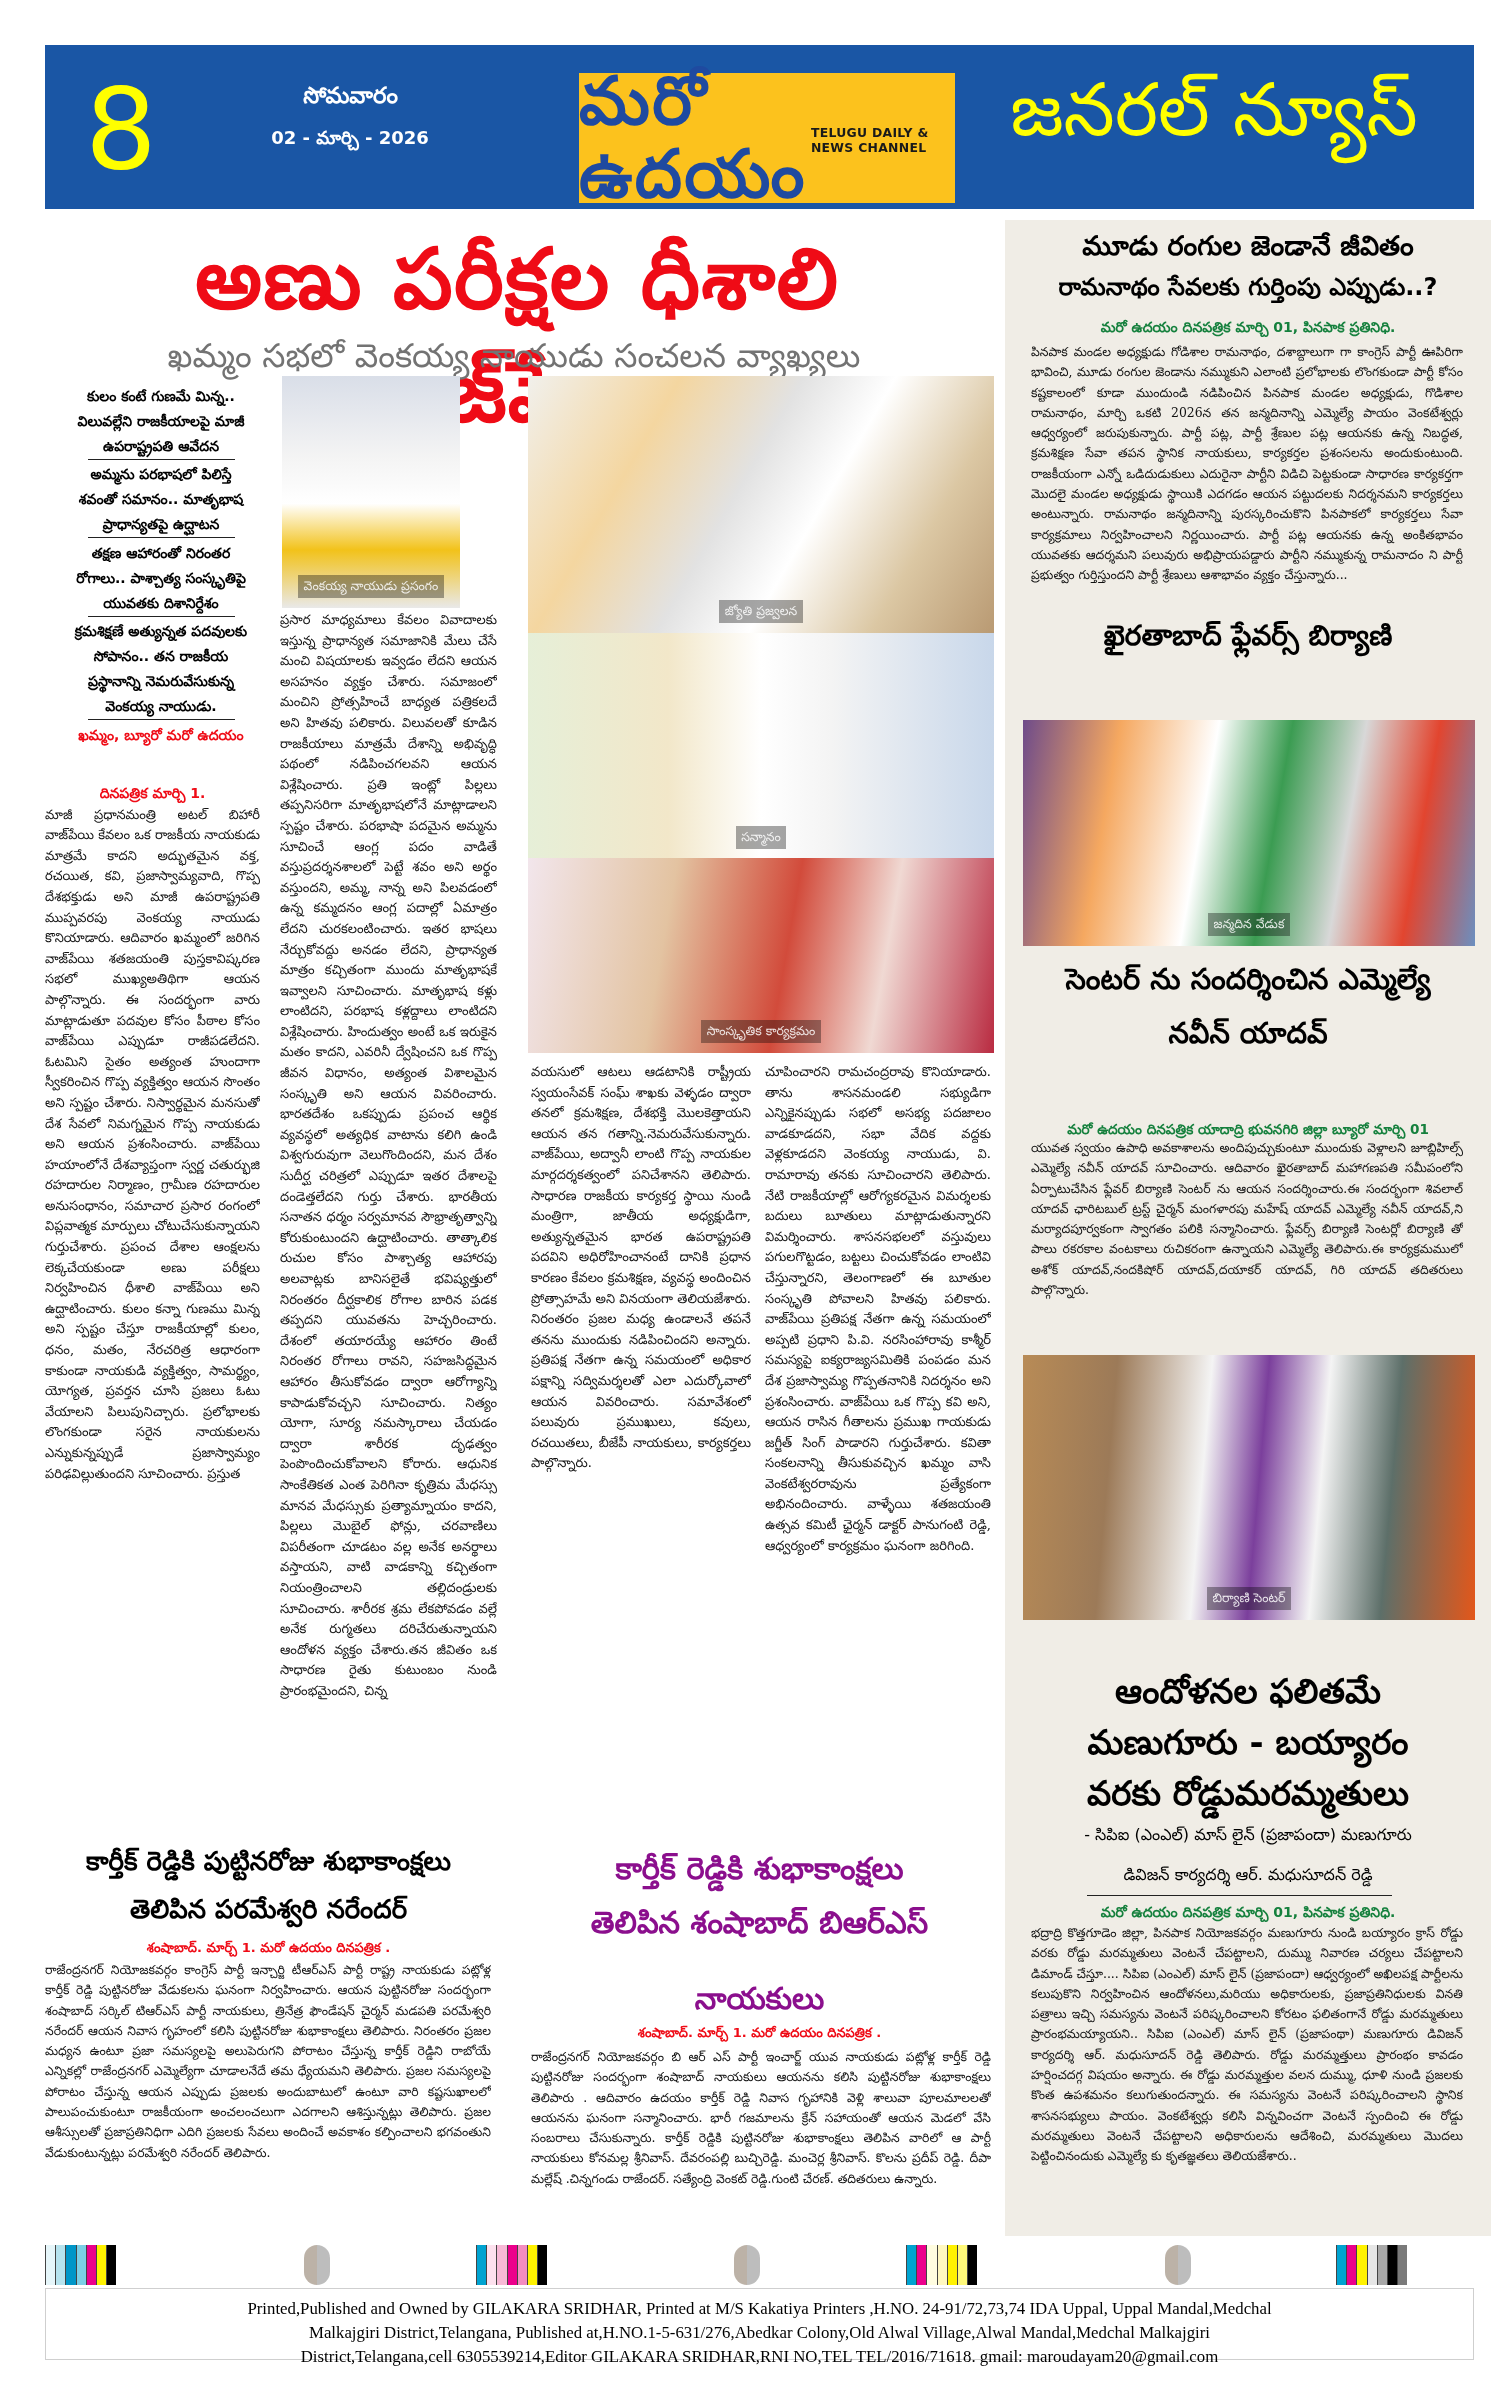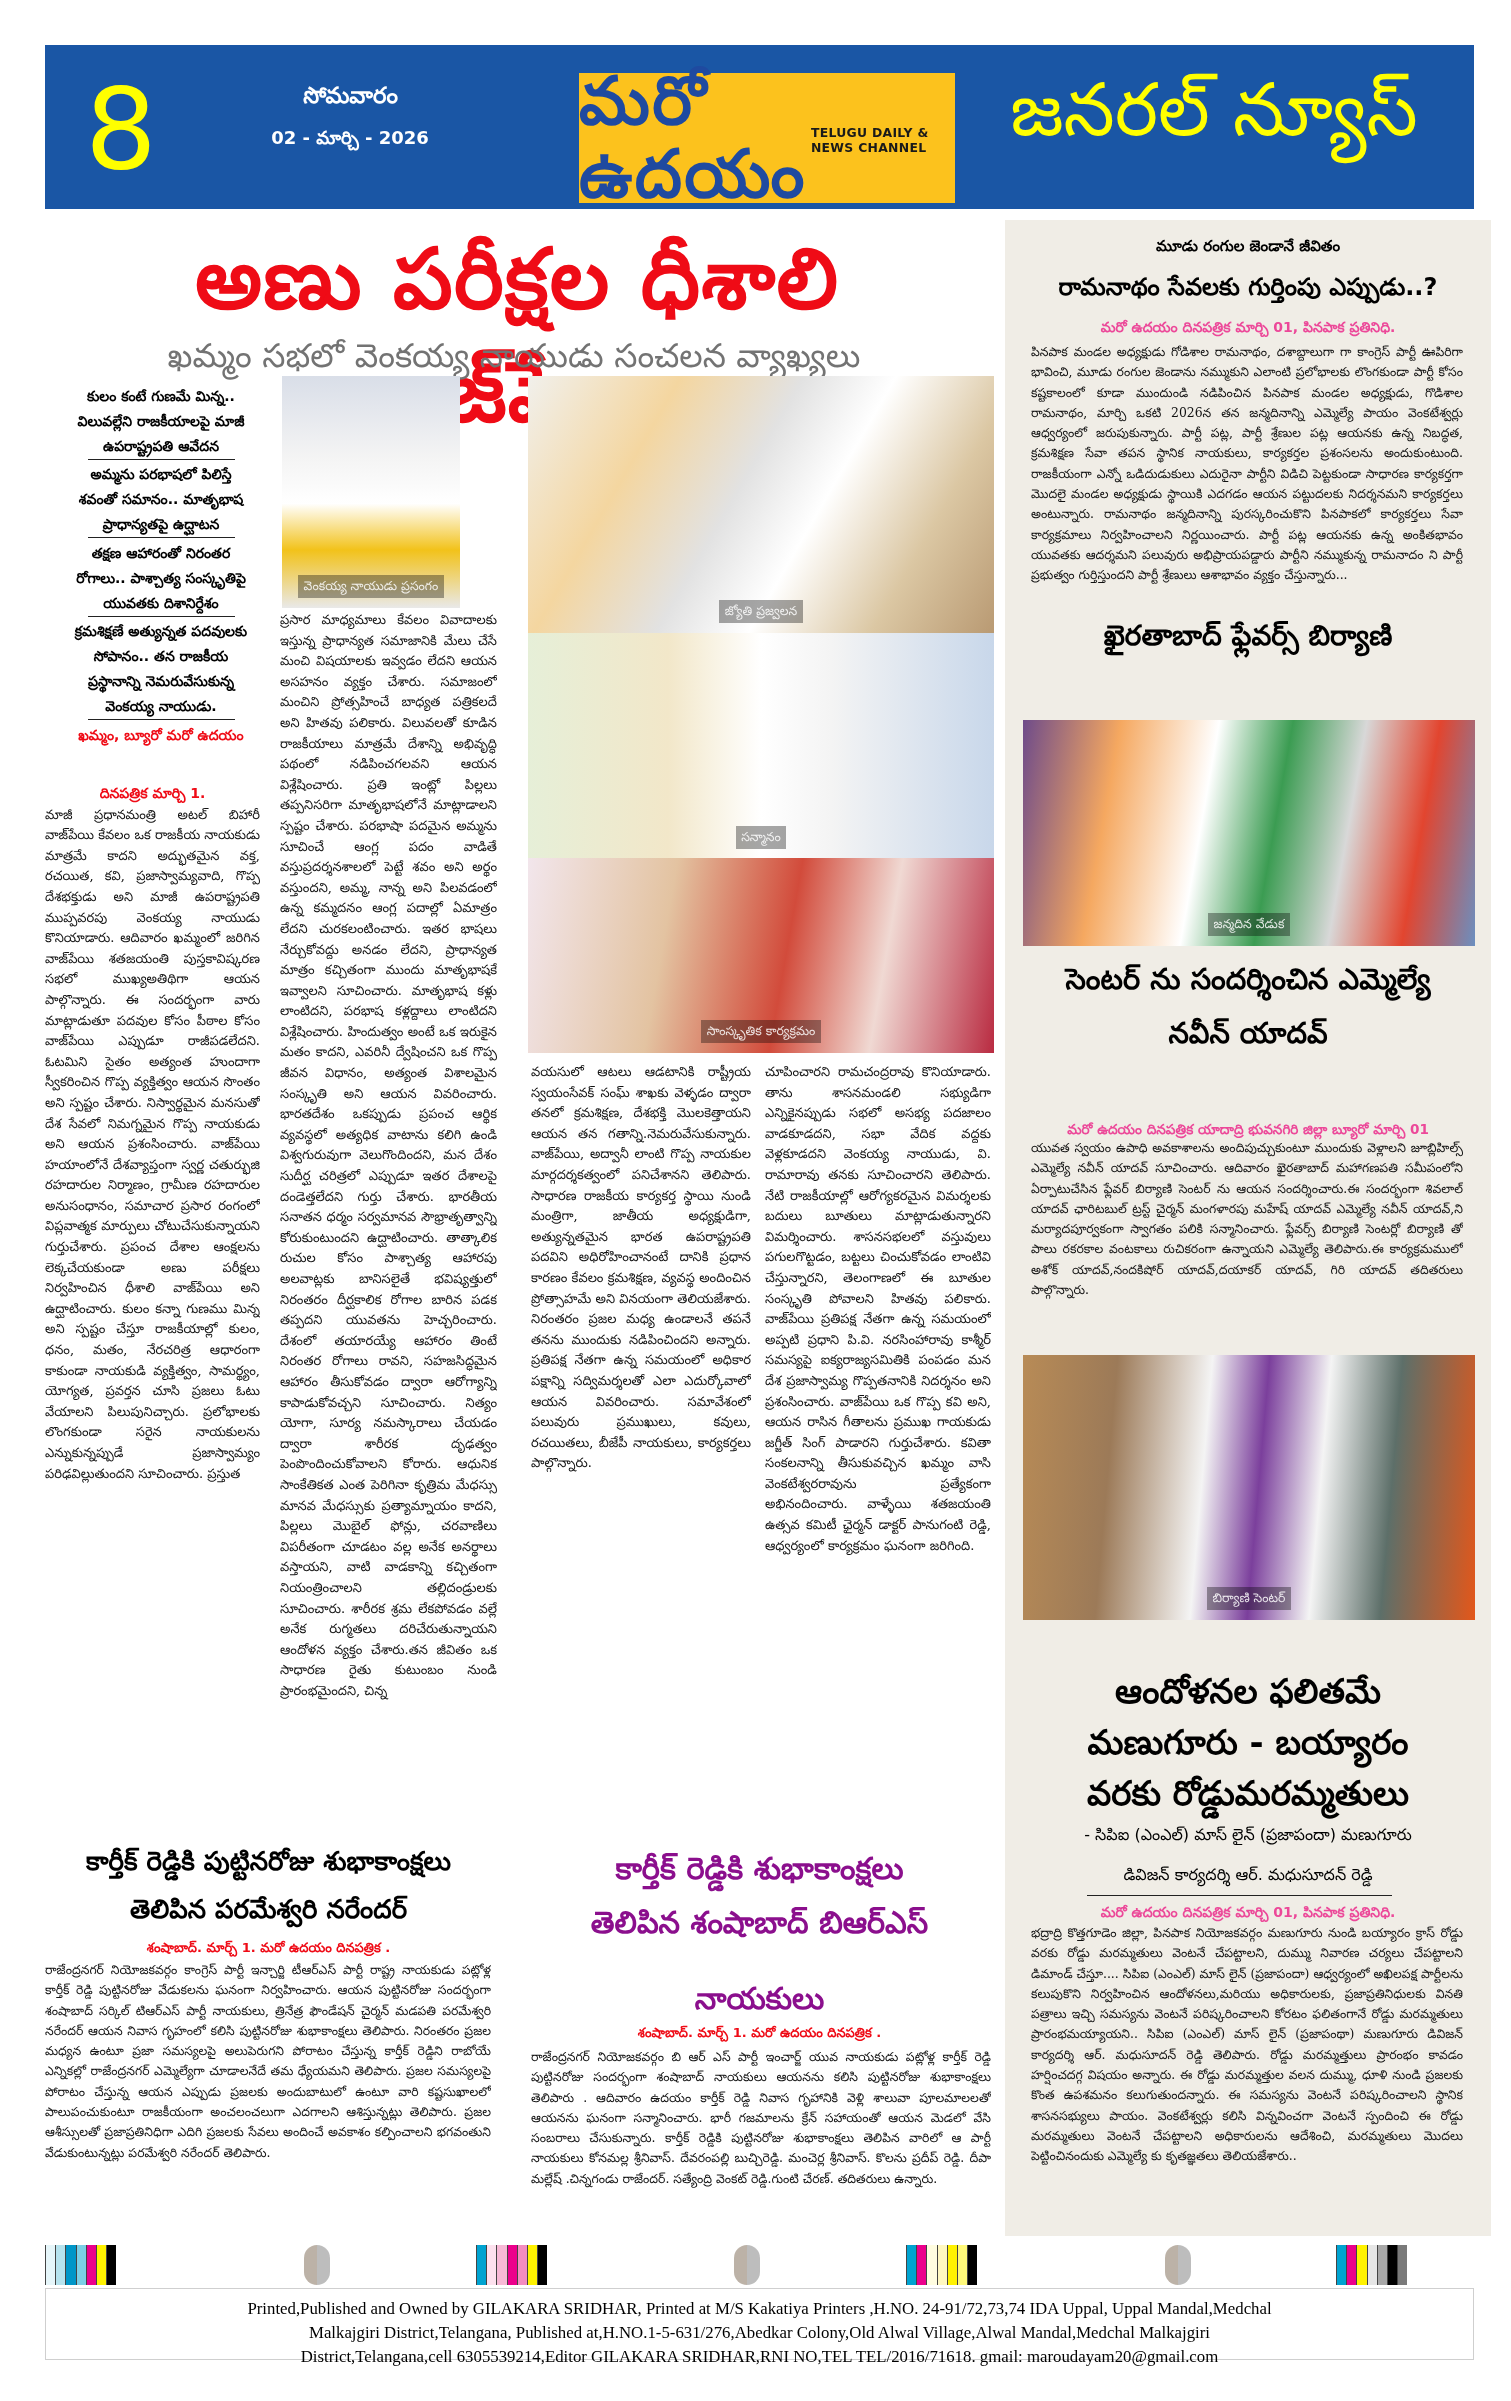--- a/index.html
+++ b/index.html
@@ -33,23 +33,23 @@
   
   .col{font-family:"DejaVu Serif",serif;font-size:13px;line-height:20.6px;text-align:justify;color:#111;overflow:hidden}
   .dateline{color:#ef0b16;font-weight:700;text-align:center;font-family:"DejaVu Sans",sans-serif}
   #col-1{left:45px;top:782px;width:215px;height:1028px}
   #col-2{left:280px;top:610px;width:217px;height:1200px}
   #col-3{left:531px;top:1062px;width:220px;height:748px}
   #col-4{left:765px;top:1062px;width:226px;height:748px}
   
   #sidebar{left:1005px;top:220px;width:486px;height:2016px;background:#f0ede6}
   .side-h{position:absolute;left:1005px;width:486px;text-align:center;color:#000;font-weight:700}
-  .side-dl{position:absolute;left:1005px;width:486px;text-align:center;color:#ec4899;font-weight:700;font-size:14px}
+  .side-dl{position:absolute;left:1005px;width:486px;text-align:center;color:#15803d;font-weight:700;font-size:14px}
   .side-body{position:absolute;left:1031px;width:432px;font-family:"DejaVu Serif",serif;font-size:12.4px;line-height:20.3px;text-align:justify;color:#111}
-  #s1-h1{top:226px;font-size:15px;line-height:40px}
+  #s1-h1{top:226px;font-size:27px;line-height:40px}
   #s1-h2{top:265px;font-size:24px;line-height:45px}
   #s1-dl{top:316px;line-height:22.6px}
   #s1-body{top:342px;height:265px;overflow:hidden}
   #s2-h{top:610px;font-size:28px;line-height:51px}
   #photo-birthday{left:1023px;top:720px;width:452px;height:226px;background:linear-gradient(100deg,#6e4b8a 0%,#f5a860 20%,#ffffff 40%,#3b9c52 55%,#d8d8d8 70%,#e2452f 85%,#6b8fc0 100%)}
   #s3-h1{top:954px;font-size:29px;line-height:51px}
   #s3-h2{top:1005px;font-size:29px;line-height:56px}
   #s3-dl{top:1118px;line-height:22.6px;font-size:13.6px}
   #s3-body{top:1138px;height:226px;overflow:hidden}
   #photo-biryani{left:1023px;top:1355px;width:452px;height:265px;background:linear-gradient(95deg,#b88b56 0%,#9c7a58 20%,#f4f4f4 40%,#7b3f9c 52%,#f4f4f4 65%,#5d6f69 80%,#e3571a 100%)}

